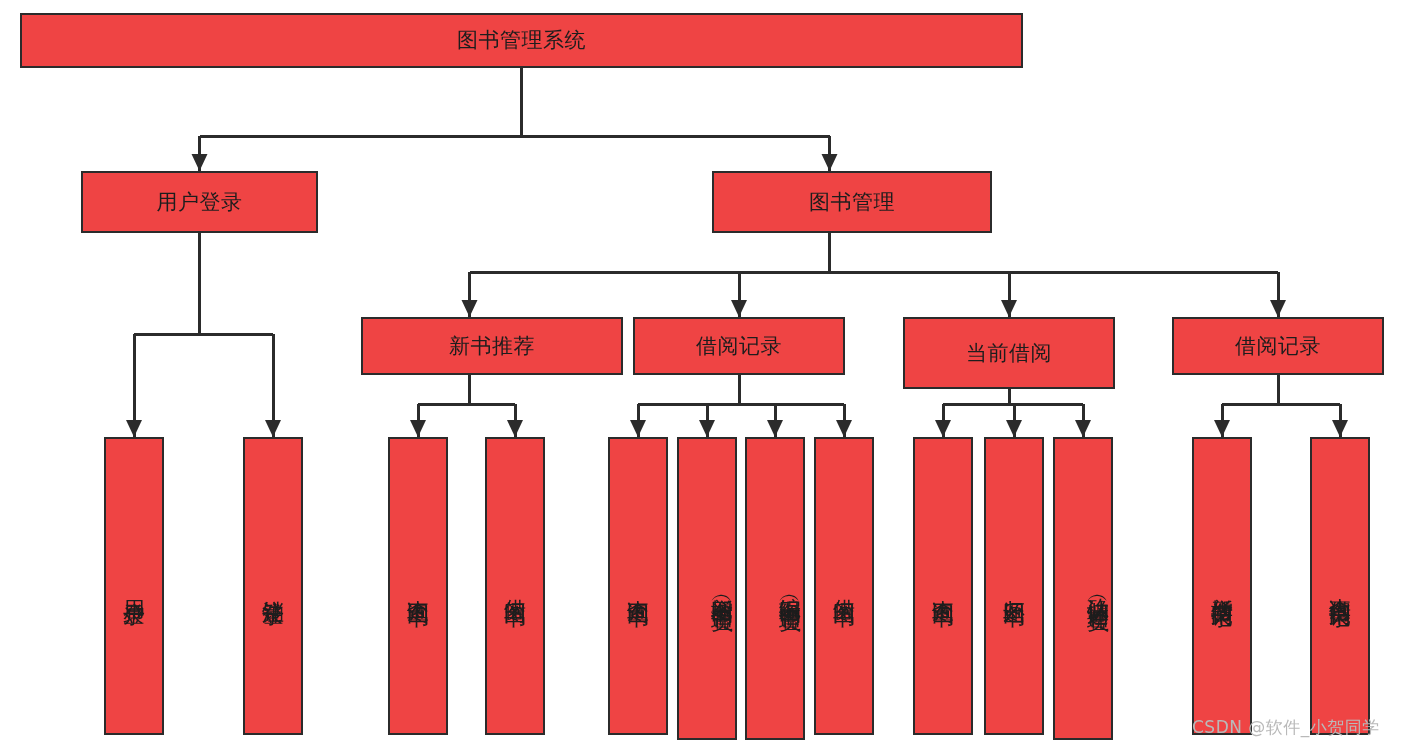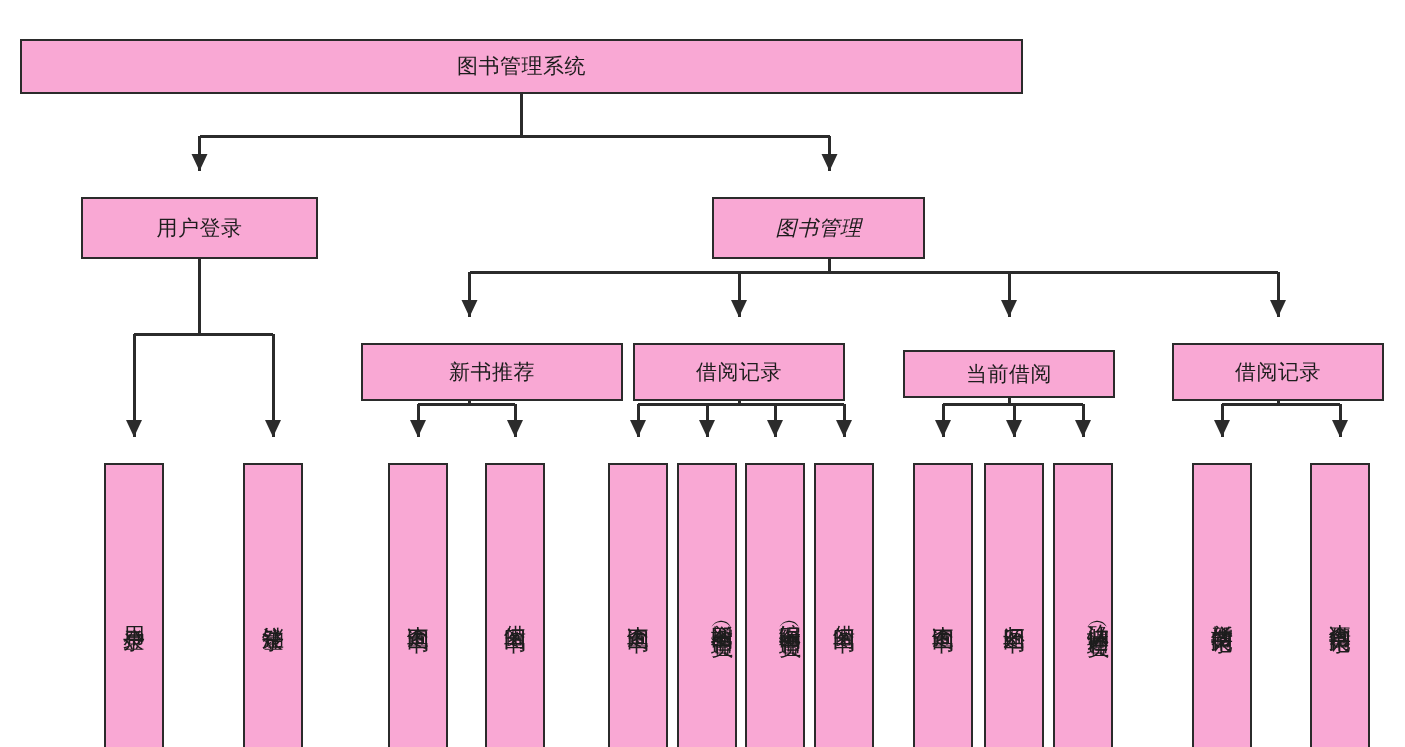--- a/index.html
+++ b/index.html
@@ -21,28 +21,27 @@
     position: absolute;
     left: 0;
     top: 0;
     width: 1405px;
     height: 747px;
   }
   .node {
     position: absolute;
     box-sizing: border-box;
     border: 2px solid #2b2b2b;
-    background: #f9a8d4;
+    background: #ef4444;
     color: #1d1d1d;
     display: flex;
     align-items: center;
     justify-content: center;
     text-align: left;
     line-height: 1.18;
-    margin-top: 26px;
   }
   .node.horiz {
     font-size: 21px;
     letter-spacing: 0.5px;
   }
   .node.vert {
     writing-mode: vertical-rl;
     text-orientation: upright;
     font-size: 22px;
     letter-spacing: 2px;
@@ -114,32 +113,33 @@
       <line x1="1278" y1="375" x2="1278" y2="404" stroke="#2b2b2b" stroke-width="3" shape-rendering="crispEdges"></line>
       <line x1="1222" y1="404" x2="1340" y2="404" stroke="#2b2b2b" stroke-width="3" shape-rendering="crispEdges"></line>
       <line x1="1222" y1="404" x2="1222" y2="437" stroke="#2b2b2b" stroke-width="3" shape-rendering="crispEdges"></line>
       <polygon points="1214,420 1230,420 1222,437" fill="#2b2b2b"></polygon>
       <line x1="1340" y1="404" x2="1340" y2="437" stroke="#2b2b2b" stroke-width="3" shape-rendering="crispEdges"></line>
       <polygon points="1332,420 1348,420 1340,437" fill="#2b2b2b"></polygon>
     </svg>
   <div id="nodes">
       <div class="node horiz" style="left: 20px; top: 13px; width: 1003px; height: 55px;">图书管理系统</div>
       <div class="node horiz" style="left: 81px; top: 171px; width: 237px; height: 62px;">用户登录</div>
-      <div class="node horiz" style="left: 712px; top: 171px; width: 213px; height: 62px; font-style: italic;">图书管理</div>
+      <div class="node horiz" style="left: 712px; top: 171px; width: 280px; height: 62px;">图书管理</div>
       <div class="node horiz" style="left: 361px; top: 317px; width: 262px; height: 58px;">新书推荐</div>
       <div class="node horiz" style="left: 633px; top: 317px; width: 212px; height: 58px;">借阅记录</div>
-      <div class="node horiz" style="left: 903px; top: 324px; width: 212px; height: 48px;">当前借阅</div>
+      <div class="node horiz" style="left: 903px; top: 317px; width: 212px; height: 72px;">当前借阅</div>
       <div class="node horiz" style="left: 1172px; top: 317px; width: 212px; height: 58px;">借阅记录</div>
       <div class="node vert" style="left: 104px; top: 437px; width: 60px; height: 298px;">用户登录</div>
       <div class="node vert" style="left: 243px; top: 437px; width: 60px; height: 298px;">注销登录</div>
       <div class="node vert" style="left: 388px; top: 437px; width: 60px; height: 298px;">查询图书</div>
       <div class="node vert" style="left: 485px; top: 437px; width: 60px; height: 298px;">借阅图书</div>
       <div class="node vert" style="left: 608px; top: 437px; width: 60px; height: 298px;">查询图书</div>
       <div class="node vert vert-top" style="left: 677px; top: 437px; width: 60px; height: 303px;">新增图书（管理员）</div>
       <div class="node vert vert-top" style="left: 745px; top: 437px; width: 60px; height: 303px;">编辑图书（管理员）</div>
       <div class="node vert" style="left: 814px; top: 437px; width: 60px; height: 298px;">借阅图书</div>
       <div class="node vert" style="left: 913px; top: 437px; width: 60px; height: 298px;">查询图书</div>
       <div class="node vert" style="left: 984px; top: 437px; width: 60px; height: 298px;">归还图书</div>
       <div class="node vert vert-top" style="left: 1053px; top: 437px; width: 60px; height: 303px;">确认归还（管理员）</div>
       <div class="node vert" style="left: 1192px; top: 437px; width: 60px; height: 298px;">新增借阅记录</div>
       <div class="node vert" style="left: 1310px; top: 437px; width: 60px; height: 298px;">查询借阅记录</div>
     </div>
+  <div class="watermark" style="left:1192px; top:716px;">CSDN @软件_小贺同学</div>
 </div>
 
 </body></html>

